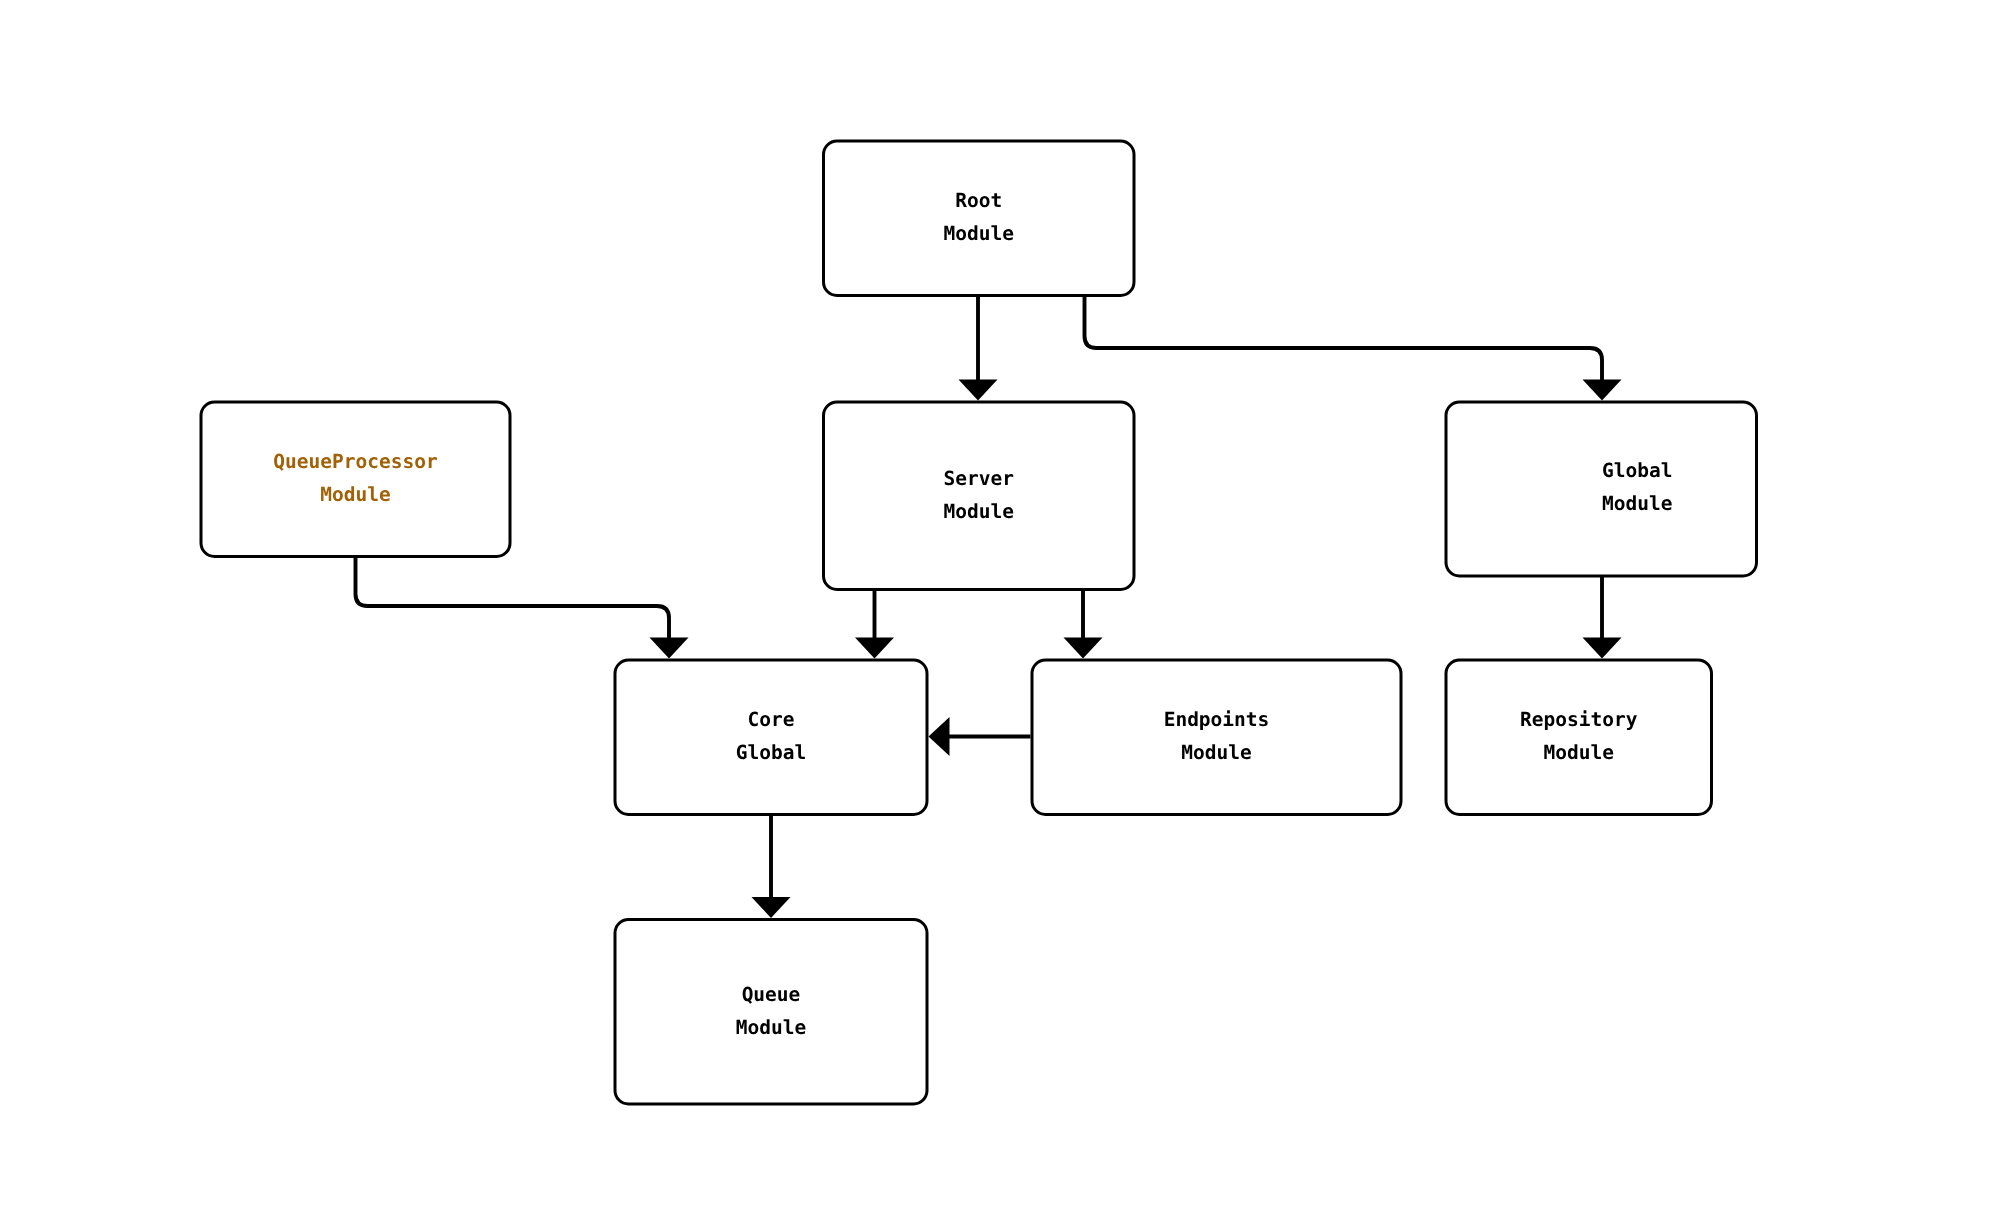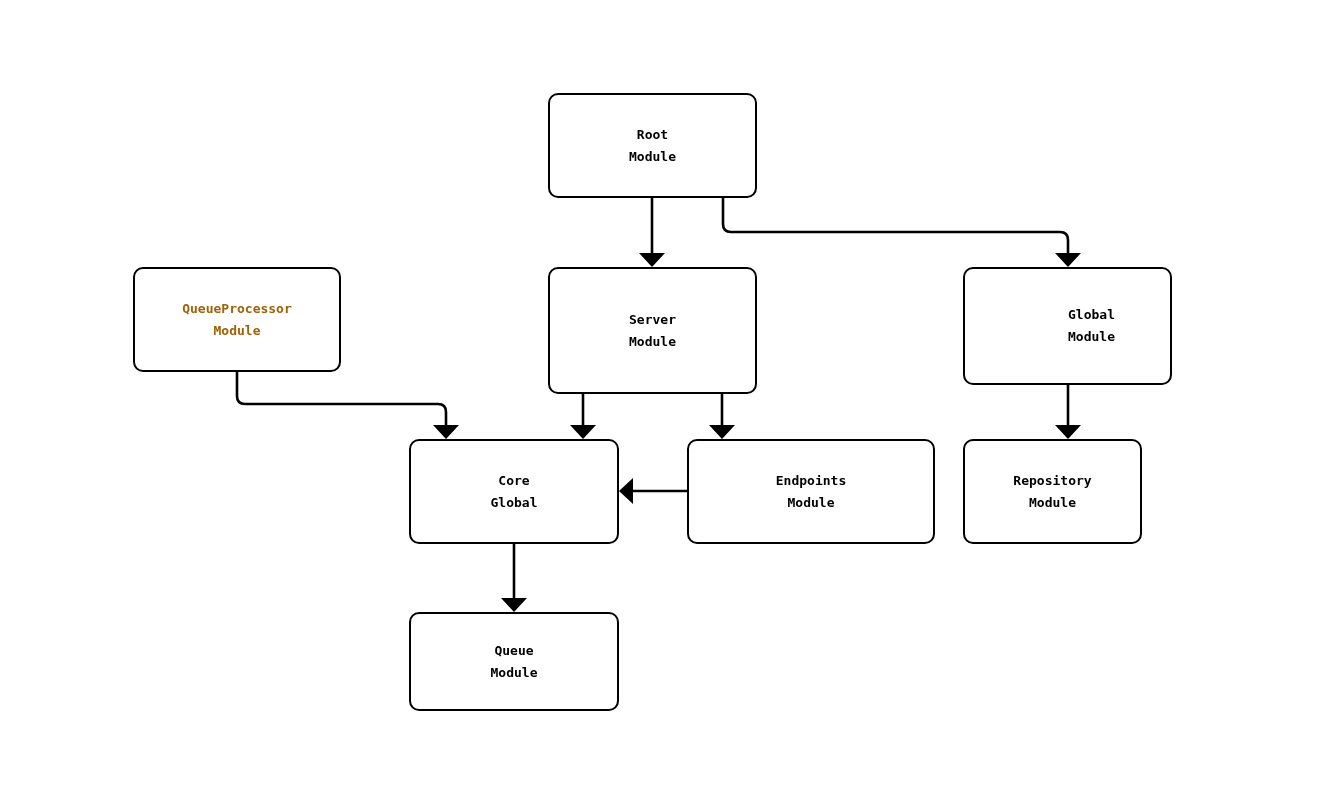--- a/index.html
+++ b/index.html
@@ -90,18 +90,18 @@
 Global</div>
       </div>
       <div class="node" style="left: 687px; top: 439px; width: 248px; height: 105px; border-color: rgb(0, 0, 0); background: rgb(255, 255, 255);">
         <div class="label" style="color: rgb(0, 0, 0);">Endpoints
 Module</div>
       </div>
       <div class="node" style="left: 963px; top: 439px; width: 179px; height: 105px; border-color: rgb(0, 0, 0); background: rgb(255, 255, 255);">
         <div class="label" style="color: rgb(0, 0, 0);">Repository
 Module</div>
       </div>
-      <div class="node" style="left: 409px; top: 612px; width: 210px; height: 99px; border-color: rgb(0, 0, 0); background: rgb(255, 255, 255);">
+      <div class="node" style="left: 409px; top: 612px; width: 210px; height: 125px; border-color: rgb(0, 0, 0); background: rgb(255, 255, 255);">
         <div class="label" style="color: rgb(0, 0, 0);">Queue
 Module</div>
       </div>
     </div>
 </div>
 
 </body></html>

